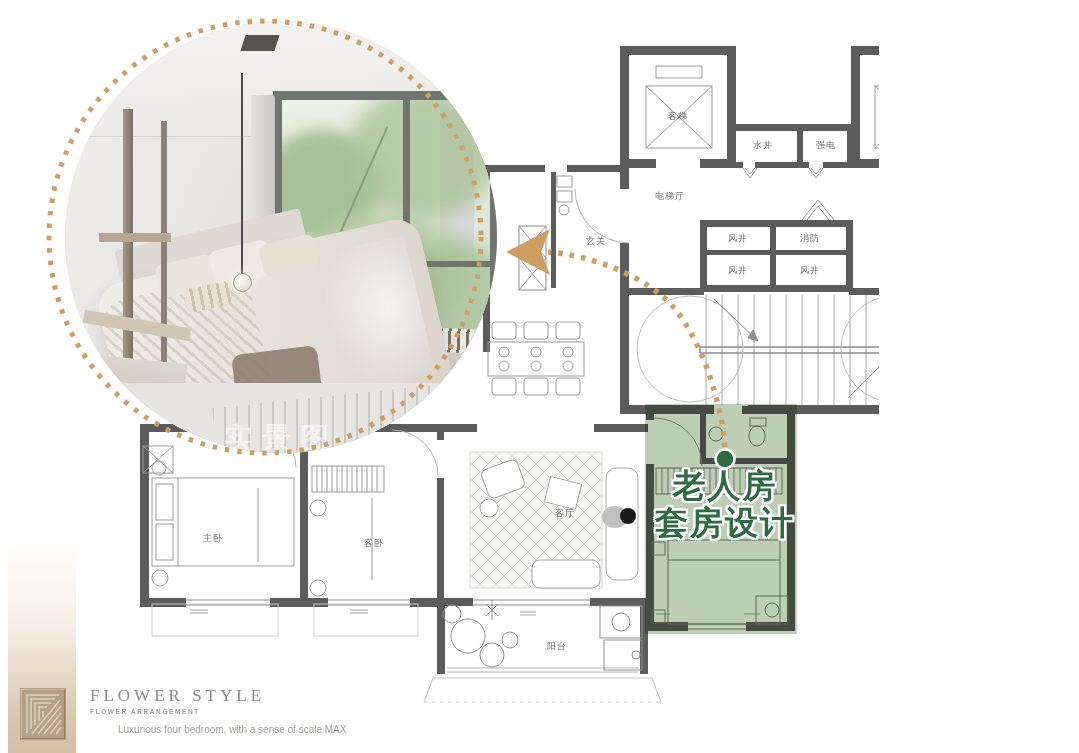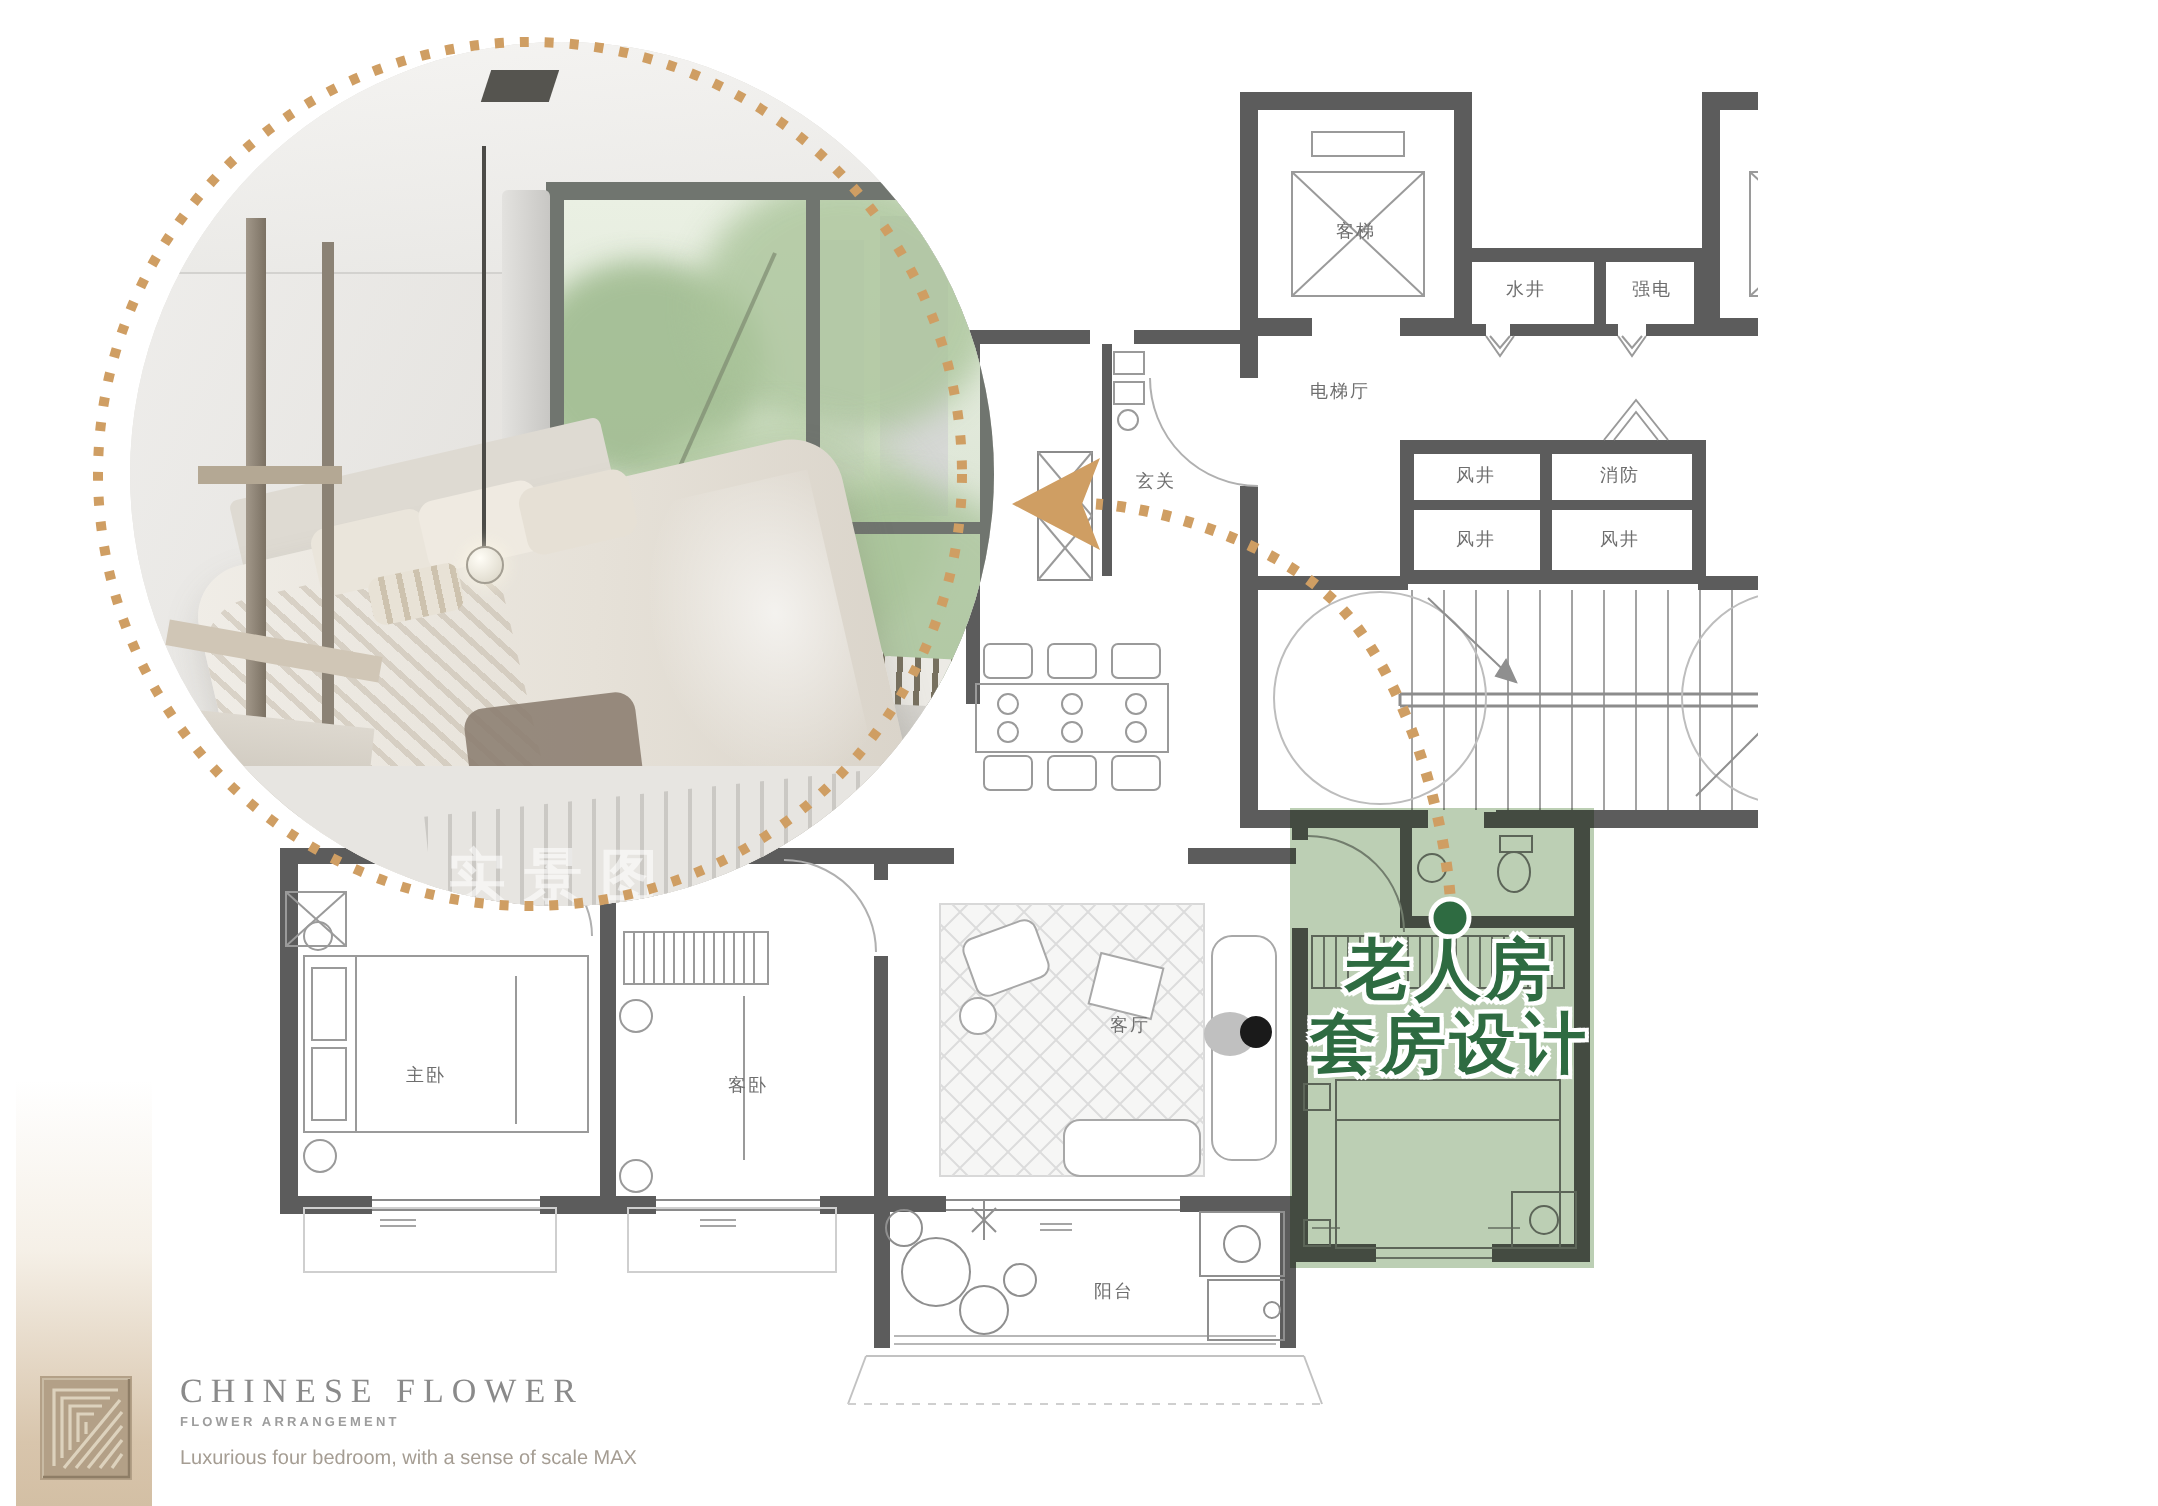--- a/index.html
+++ b/index.html
@@ -72,21 +72,21 @@
   .p-watermark{left:50%;top:398px;transform:translateX(-50%);font-size:29px;letter-spacing:9px;
                color:rgba(255,255,255,.58);font-family:"Liberation Serif",serif;font-weight:bold;white-space:nowrap;}
   
   .brand-strip{position:absolute;left:8px;top:540px;width:68px;height:213px;
                background:linear-gradient(180deg,rgba(237,227,211,0) 0%,rgba(237,227,211,.55) 40%,#d8c5ac 85%,#d3bfa4 100%);}
   .brand-logo{position:absolute;left:20px;top:688px;}
   .brand-text{position:absolute;left:90px;top:686px;}
   .brand-title{font-family:"Liberation Serif","DejaVu Serif",serif;font-size:17px;letter-spacing:4px;color:#8a8a8a;}
   .brand-sub{font-size:6.5px;letter-spacing:1.6px;color:#9d9d9d;font-weight:bold;margin-top:2px;}
   .brand-p{font-size:10px;color:#a59d93;line-height:1.5;}
-  .brand-p.first{margin-top:7px;}
+  .brand-p.first{margin-top:7px;margin-left:28px;}
 </style>
 </head>
 <body>
 
 <div class="stage">
 
   <svg width="1079" height="753" viewBox="0 0 1079 753">
     <g fill="#5c5c5c">
 
       <rect x="620" y="46" width="116" height="9"></rect>
@@ -373,21 +373,21 @@
   <span class="lbl" style="left:678px;top:116px">客梯</span>
   <span class="lbl" style="left:909px;top:116px">客梯</span>
   <span class="lbl" style="left:763px;top:145px">水井</span>
   <span class="lbl" style="left:826px;top:145px">强电</span>
   <span class="lbl" style="left:670px;top:196px">电梯厅</span>
   <span class="lbl" style="left:903px;top:196px">电梯厅</span>
   <span class="lbl" style="left:738px;top:238px">风井</span>
   <span class="lbl" style="left:810px;top:238px">消防</span>
   <span class="lbl" style="left:738px;top:270px">风井</span>
   <span class="lbl" style="left:810px;top:270px">风井</span>
-  <span class="lbl" style="left:578px;top:241px">玄关</span>
+  <span class="lbl" style="left:596px;top:241px">玄关</span>
   <span class="lbl" style="left:565px;top:513px">客厅</span>
   <span class="lbl" style="left:557px;top:646px">阳台</span>
   <span class="lbl" style="left:213px;top:538px">主卧</span>
   <span class="lbl" style="left:374px;top:543px">客卧</span>
 
   <div class="photo">
     <div class="p-base"></div>
     <div class="p-ceiling"></div>
     <div class="p-ceil-light"></div>
     <div class="p-window">
@@ -458,18 +458,18 @@
         <path d="M40 12 L12 46"></path>
           <path d="M41 18 L18 46"></path>
           <path d="M41 25 L24 46"></path>
         <path d="M41 32 L30 46"></path>
           <path d="M41 39 L36 46"></path>
       </g>
       <path d="M44.5 1.5 V50.5 H1.5" fill="none" stroke="#8e7d66" stroke-width="1.2"></path>
     </svg>
   </div>
   <div class="brand-text">
-    <div class="brand-title">CHINESE FLOWER</div>
+    <div class="brand-title">FLOWER STYLE</div>
     <div class="brand-sub">FLOWER ARRANGEMENT</div>
     <div class="brand-p first">Luxurious four bedroom, with a sense of scale MAX</div>
   </div>
 
 </div>
 
 </body></html>

